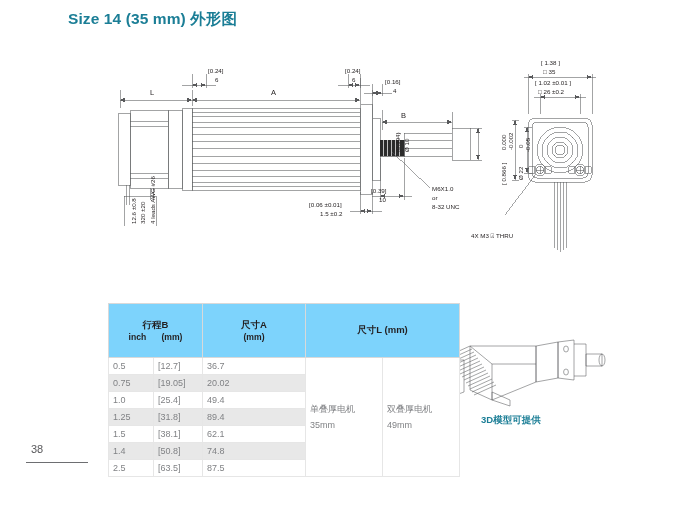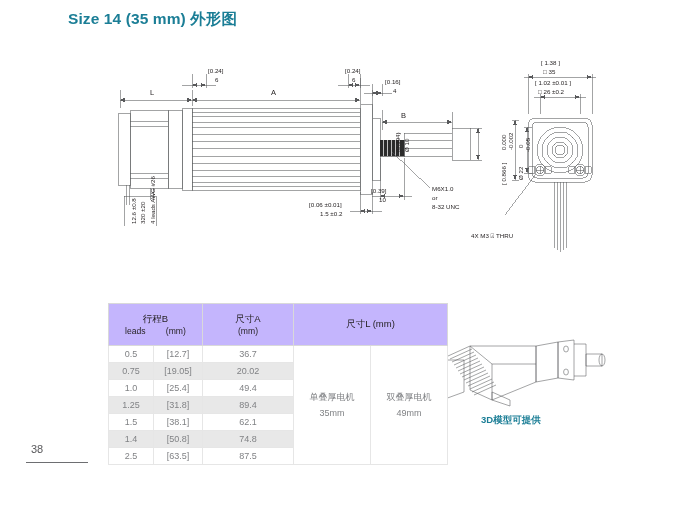--- a/index.html
+++ b/index.html
@@ -44,28 +44,28 @@
   #drawing-svg{position:absolute;left:0;top:0;}
 
   
   #spec-table{
     position:absolute;left:108px;top:303px;
     border-collapse:collapse;
     font-size:9px;color:#6d6e71;
     background:#ffffff;
   }
   #spec-table th{
-    background:#c4b5fd;color:#231f20;
-    font-weight:normal;font-size:9.5px;
+    background:#7dd3fc;color:#231f20;
+    font-weight:bold;font-size:9.5px;
     border:1px solid #d9d9d9;
-    padding:6px;
+    padding:12px;
   }
   #spec-table td{
     border:1px solid #e6e6e6;
-    text-align:center;
+    text-align:left;
     height:16px;line-height:16px;
     padding:0 4px;
     font-size:9px;
     color:#808285;
   }
   #spec-table tr.alt td.shade{background:#e8e8e8;}
   .th-top{display:block;padding-top:3px;font-size:9.5px;}
   .th-sub{display:block;font-size:8.6px;padding-bottom:3px;}
   .th-split{display:flex;justify-content:space-around;font-size:8.6px;padding-bottom:3px;}
   .col-inch{width:36px;}
@@ -350,21 +350,21 @@
   </svg>
 
   <div id="model3d-note">3D模型可提供</div>
 
   <table id="spec-table">
     <thead>
       <tr>
         <th colspan="2">
           <span class="th-top">行程B</span>
           <span class="th-split">
-            <span>leads</span>
+            <span>inch</span>
             <span>(mm)</span>
           </span>
         </th>
         <th rowspan="1" class="col-a">
           <span class="th-top">尺寸A</span>
           <span class="th-sub">(mm)</span>
         </th>
         <th colspan="2">
           <span class="th-top" style="padding:8px 0 8px 0;">尺寸L (mm)</span>
         </th>

